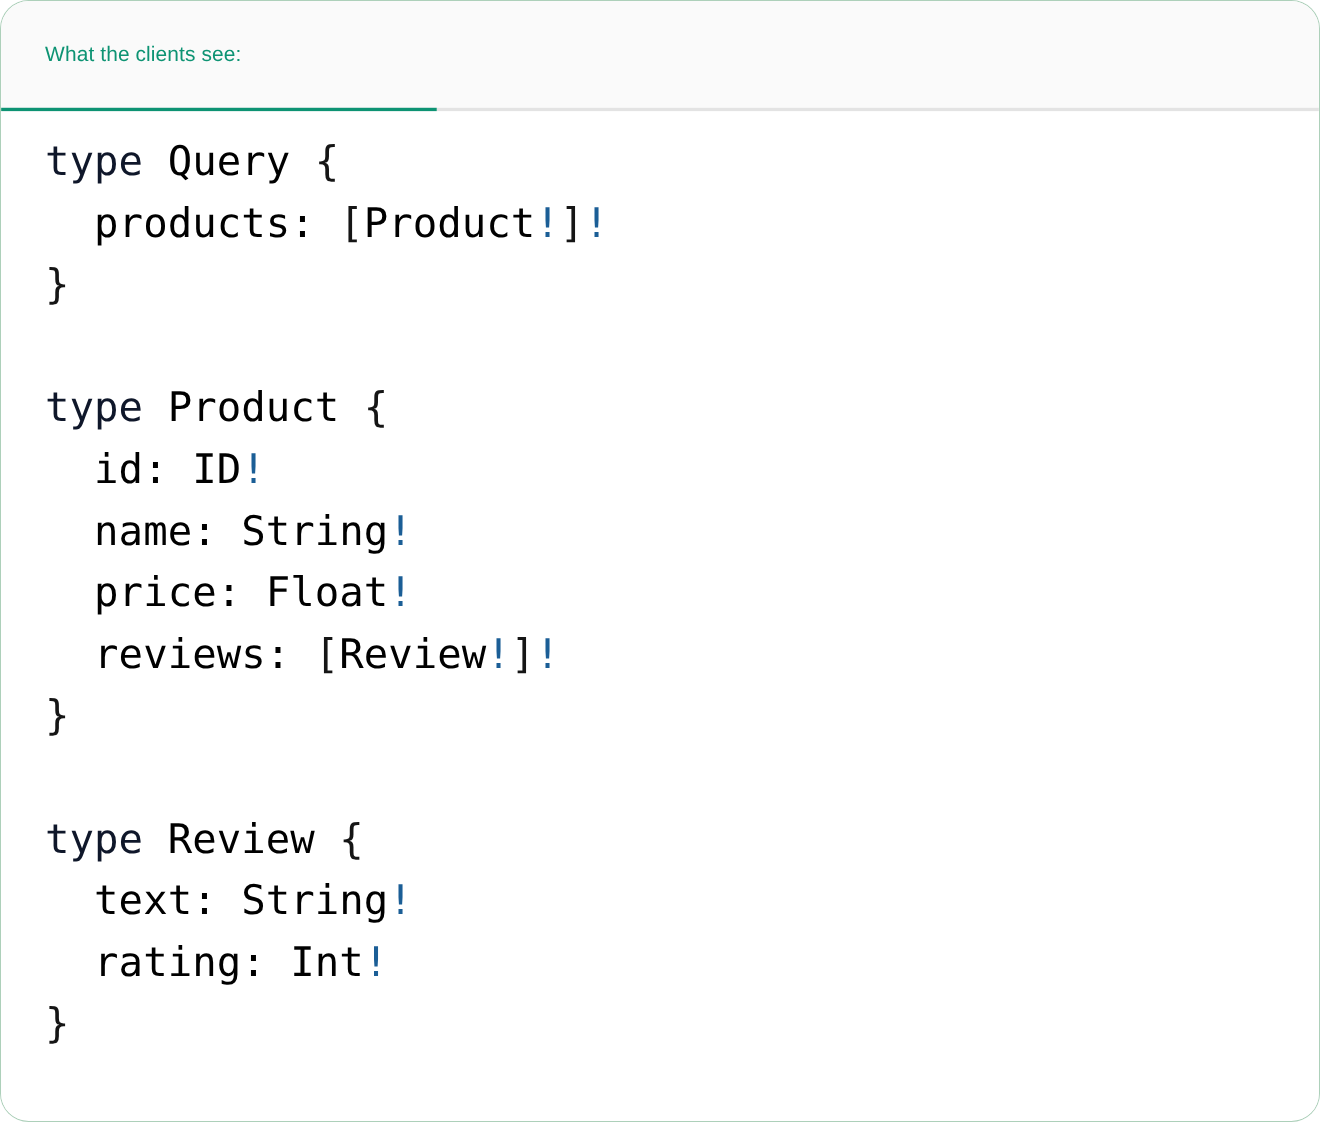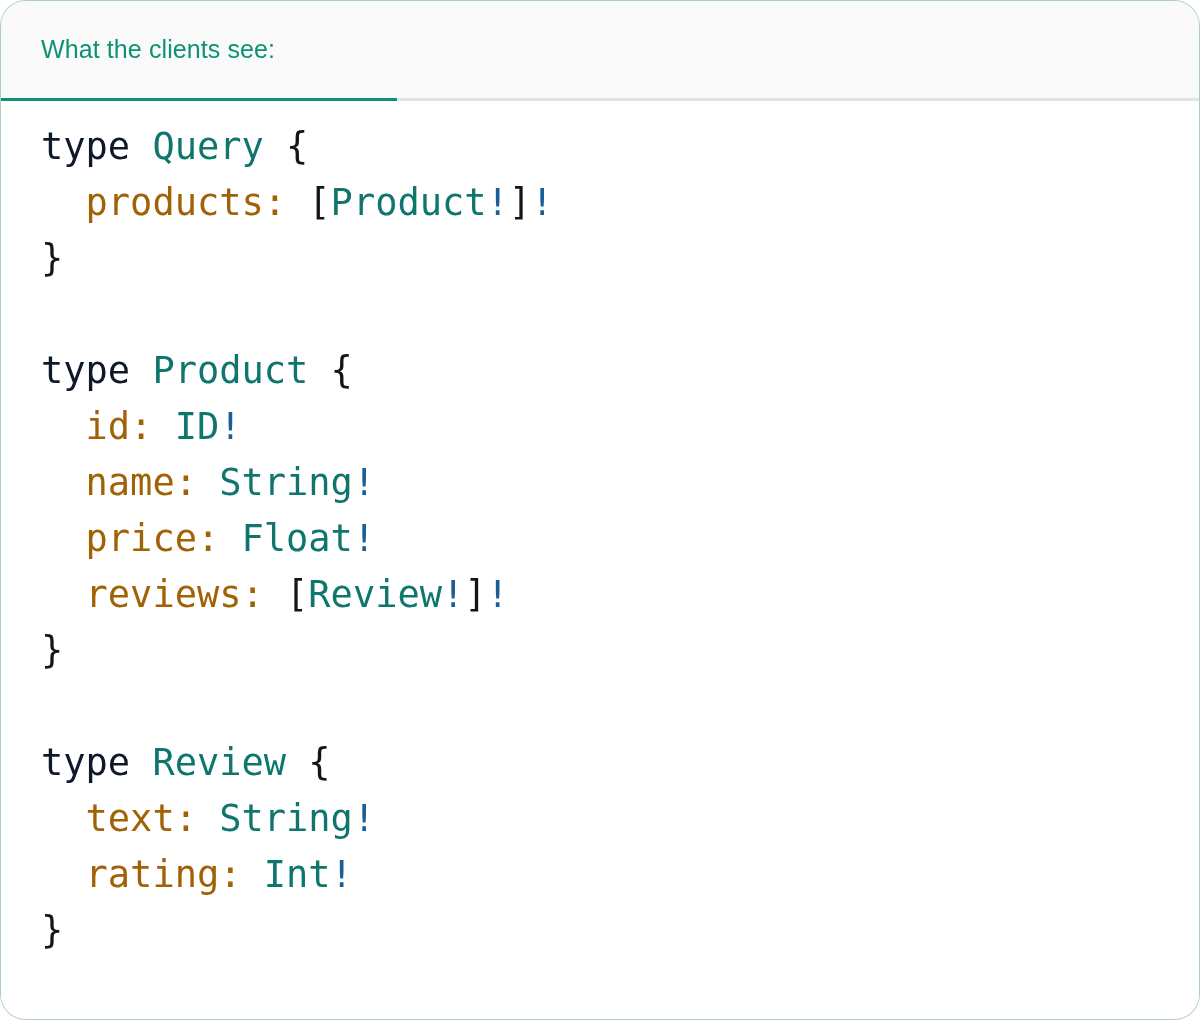--- a/index.html
+++ b/index.html
@@ -58,21 +58,21 @@
     box-sizing: border-box;
     width: 396px;
     height: 100px;
     display: flex;
     align-items: center;
     padding-left: 40px;
     border-bottom: 3px solid #0d9373;
     cursor: default;
   }
   .tab-label {
-    font-size: 25px;
+    font-size: 19px;
     font-weight: 400;
     color: #0d9373;
     letter-spacing: 0.1px;
     white-space: nowrap;
   }
 
   
   .code-panel {
     background: #ffffff;
     padding: 18px 0 0 40px;
@@ -88,24 +88,24 @@
     white-space: pre;
     margin: 0;
   }
   .code-line {
     height: 56px;
     white-space: pre;
   }
   .code-line.blank { height: 56px; }
 
   .tok-keyword { color: #0f172a; }
-  .tok-type    { color: #0f766e; margin-top: 16px; }
+  .tok-type    { color: #000000; margin-top: 16px; }
   .tok-bang    { color: #1b5e96; }
   .tok-punct   { color: #151515; }
-  .tok-field   { color: #a16207; }
+  .tok-field   { color: #000000; }
   .tok-plain   { color: #151515; }
 </style>
 </head>
 <body>
 
 <div class="card">
 
   <div class="edge-mask top"></div>
   <div class="edge-mask bottom"></div>
   <div class="edge-mask left"></div>

